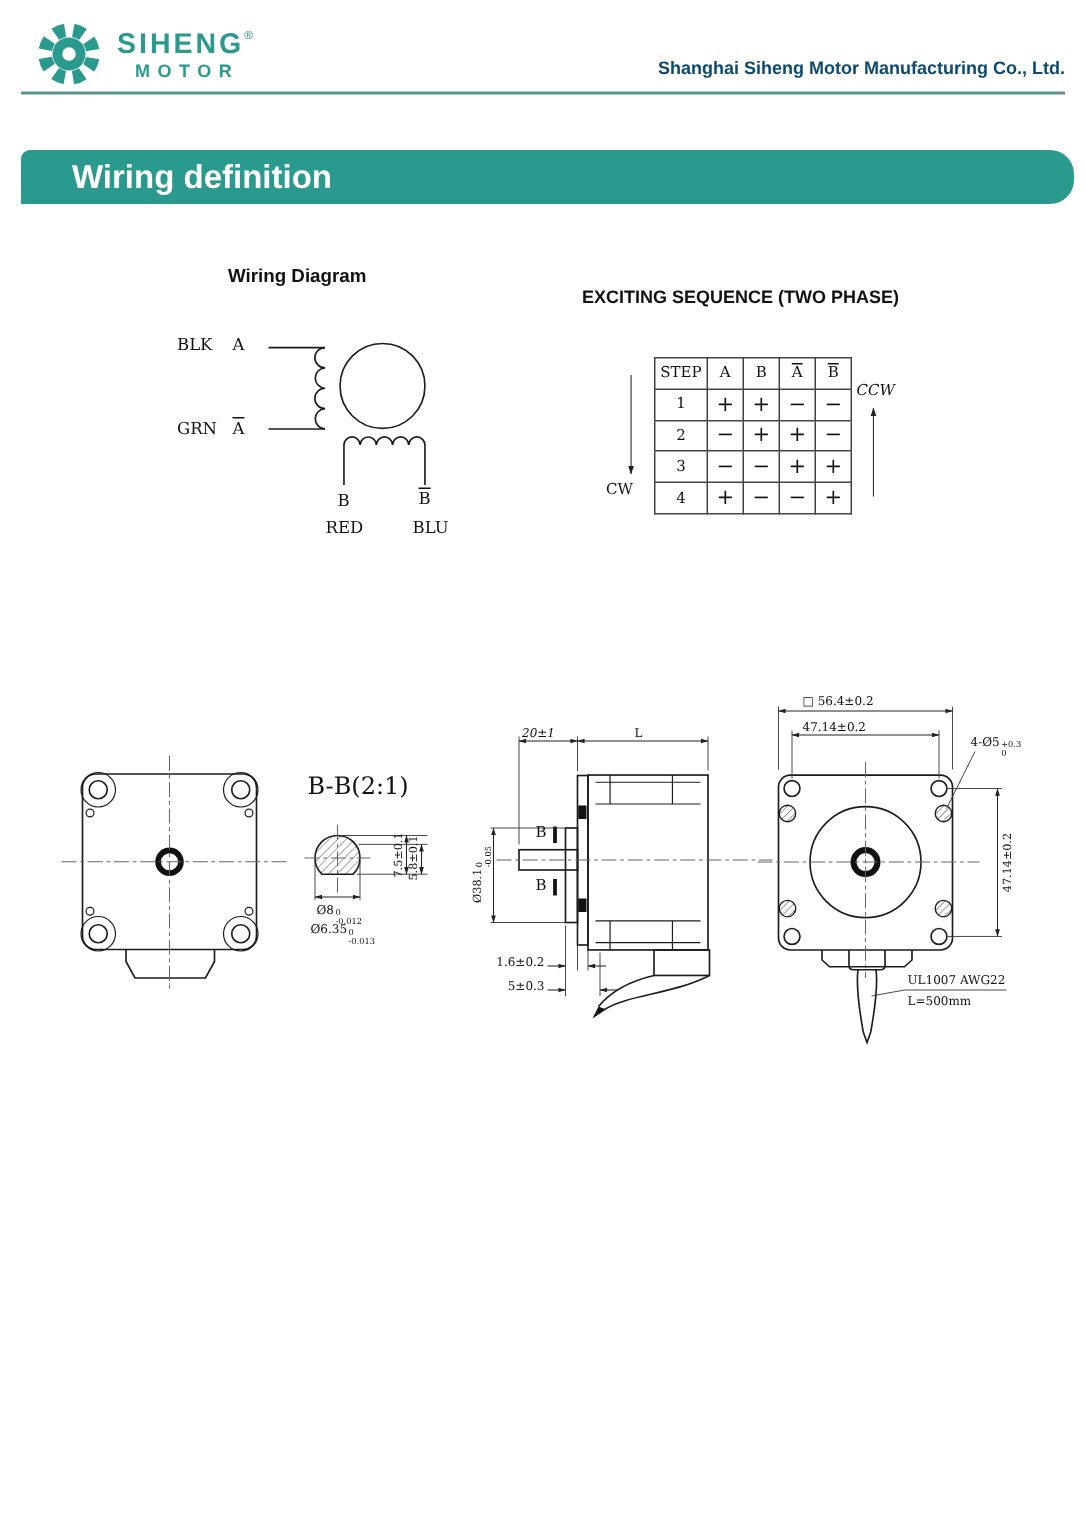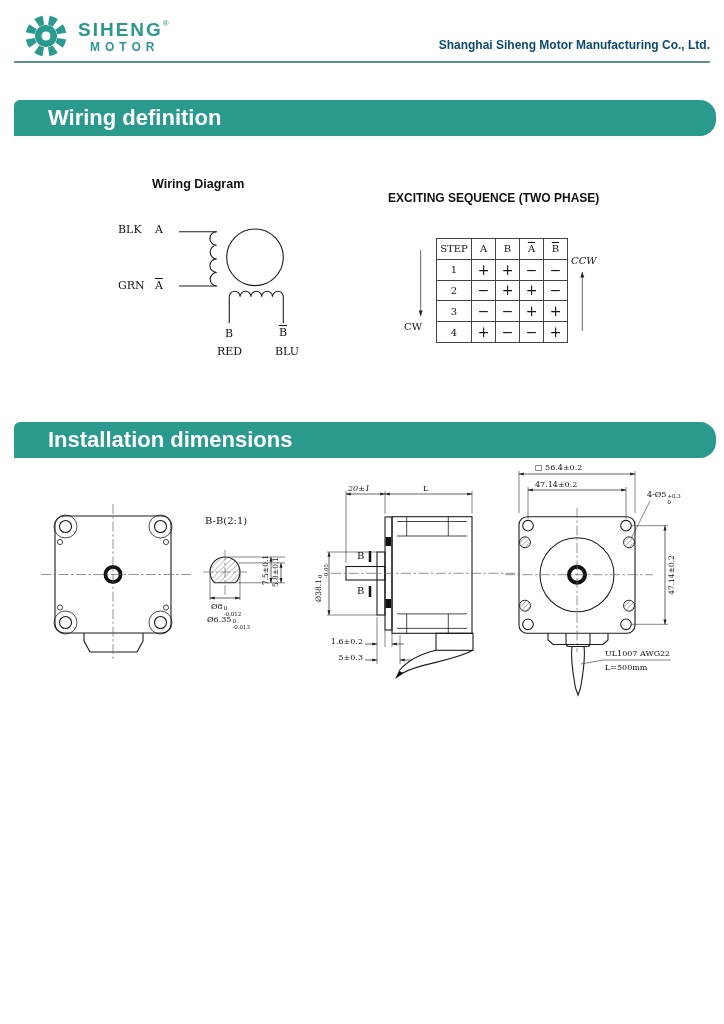--- a/index.html
+++ b/index.html
@@ -136,21 +136,20 @@
         <td class="n step">4</td>
         <td class="s">+</td>
         <td class="s">−</td>
         <td class="s">−</td>
         <td class="s">+</td>
       </tr>
     </tbody>
       </table>
   </div>
 
-  <div class="abs banner" style="top:422px;">Installation dimensions</div>
 
   <div class="abs" style="left:40px;top:498px;width:165px;height:175px;">
     <svg width="165" height="175" viewBox="0 0 165 175">
       <rect class="ln" x="15" y="18" width="116" height="117" rx="9"></rect>
       <circle class="ln" cx="25.5" cy="28.5" r="6"></circle>
       <circle class="ln" cx="120.5" cy="28.5" r="6"></circle>
       <circle class="ln" cx="25.5" cy="124.5" r="6"></circle>
       <circle class="ln" cx="120.5" cy="124.5" r="6"></circle>
       <circle class="thin" cx="25.5" cy="28.5" r="11.5"></circle>
       <circle class="thin" cx="120.5" cy="28.5" r="11.5"></circle>
@@ -182,21 +181,21 @@
       <path class="cl" d="M8,62 H52"></path>
       <path class="ex" d="M33,47 H90"></path>
       <path class="ex" d="M44,52.9 H90"></path>
       <path class="ex" d="M43,72.8 H90"></path>
       <path class="ex" d="M15,64 V90"></path>
       <path class="ex" d="M45,64 V90"></path>
       <path class="dl" d="M76,47 V72.8" marker-start="url(#a2)" marker-end="url(#a2)"></path>
       <path class="dl" d="M86,52.9 V72.8" marker-start="url(#a2)" marker-end="url(#a2)"></path>
       <path class="dl" d="M15,88 H45" marker-start="url(#a2)" marker-end="url(#a2)"></path>
     </svg>
-    <span class="lbl" style="left:10px;top:6px;font-size:10px;">B-B(2:1)</span>
+    <span class="lbl" style="left:10px;top:6px;font-size:16px;">B-B(2:1)</span>
     <span class="lbl sm rot" style="left:71px;top:60px;">7.5±0.1</span>
     <span class="lbl sm rot" style="left:81px;top:62px;">5.8±0.1</span>
     <span class="lbl dim" style="left:16px;top:93px;"><span>Ø8</span><span class="tol">
           <span>0</span>
           <span>-0.012</span>
         </span></span>
     <span class="lbl dim" style="left:12px;top:106px;"><span>Ø6.35</span><span class="tol">
           <span>0</span>
           <span>-0.013</span>
         </span></span>

